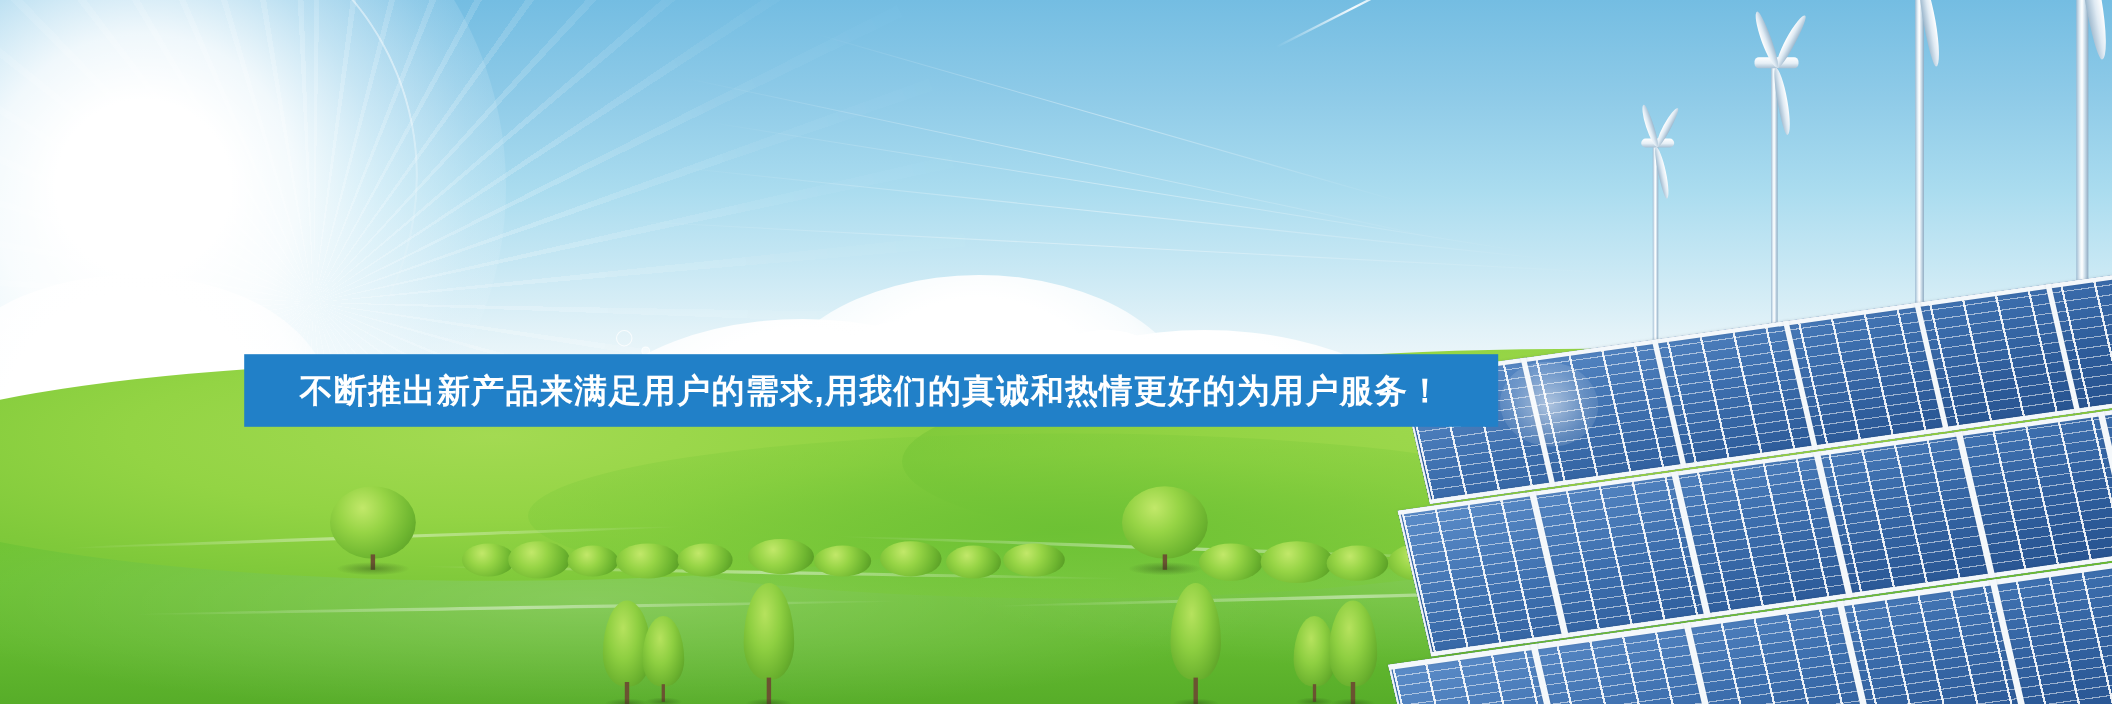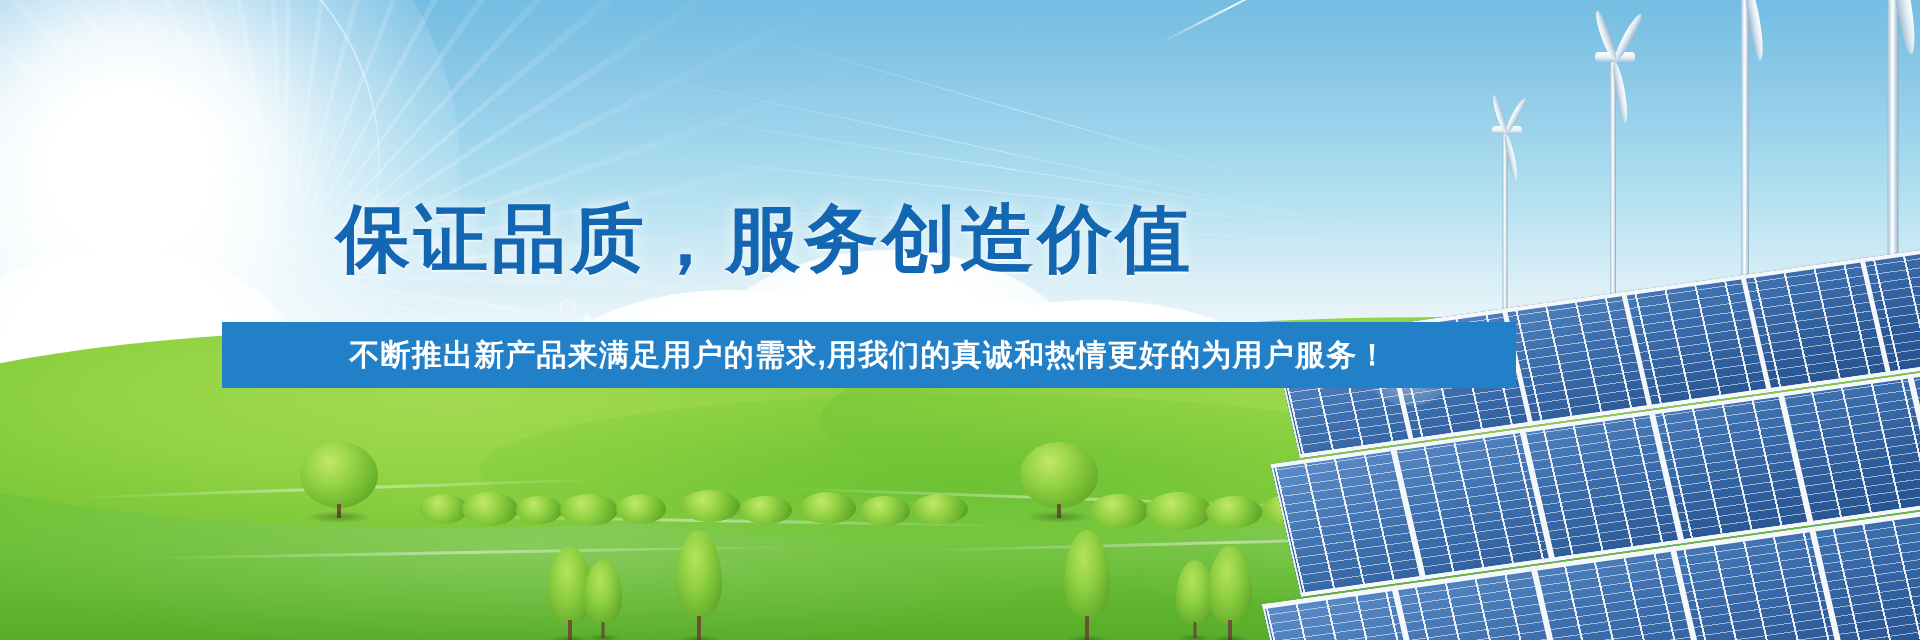--- a/index.html
+++ b/index.html
@@ -88,21 +88,21 @@
       linear-gradient(170deg,#5b8cc8 0%,#3d6fae 38%,#2c5a98 72%,#25508c 100%);}
   .frameline{position:absolute;background:#f4f8fb;box-shadow:0 0 3px rgba(0,0,0,.10);}
   .glint{position:absolute;border-radius:50%;
     background:radial-gradient(circle,rgba(255,255,255,.55) 0%,rgba(255,255,255,.18) 55%,rgba(255,255,255,0) 100%);}
 
   
   .headline{position:absolute;left:0;top:196px;width:1530px;text-align:center;
     font-size:74px;line-height:1.16;font-weight:bold;color:#1366b2;letter-spacing:4px;
     text-shadow:0 2px 0 rgba(255,255,255,.55),0 0 18px rgba(255,255,255,.75);
     white-space:nowrap;}
-  .subbar{position:absolute;left:222px;top:322px;width:1294px;height:66px;background:#2180c8;
+  .subbar{position:absolute;left:222px;top:322px;width:1140px;height:66px;background:#2180c8;
     display:flex;align-items:center;justify-content:center;}
   .subtext{color:#fff;font-size:30px;font-weight:bold;letter-spacing:1.2px;white-space:nowrap;}
 </style>
 </head>
 <body>
 
 <div id="banner">
 
   <div class="sky-rays"></div>
   <div class="sun-core"></div>
@@ -330,19 +330,18 @@
 
       <div class="panelrow" style="left:-70px;top:452px;width:900px;height:160px;">
         <div class="cells"></div>
         <div class="frameline" style="left:0;top:0;width:100%;height:5px;"></div>
 
       </div>
 
     </div>
   </div>
 
-  <div class="headline">保证品质，服务创造价值</div>
 
   <div class="subbar">
     <span class="subtext">不断推出新产品来满足用户的需求,用我们的真诚和热情更好的为用户服务！</span>
   </div>
 
 </div>
 
 </body></html>

